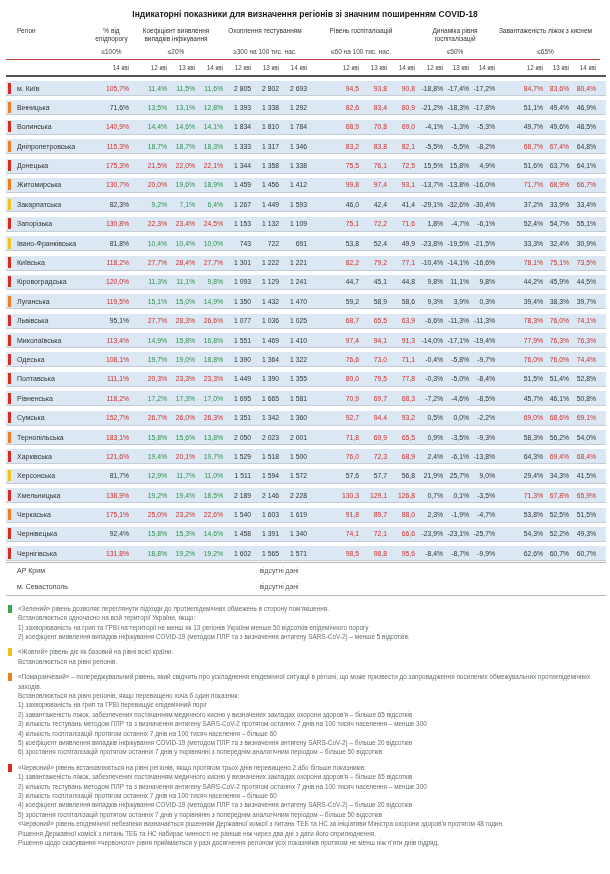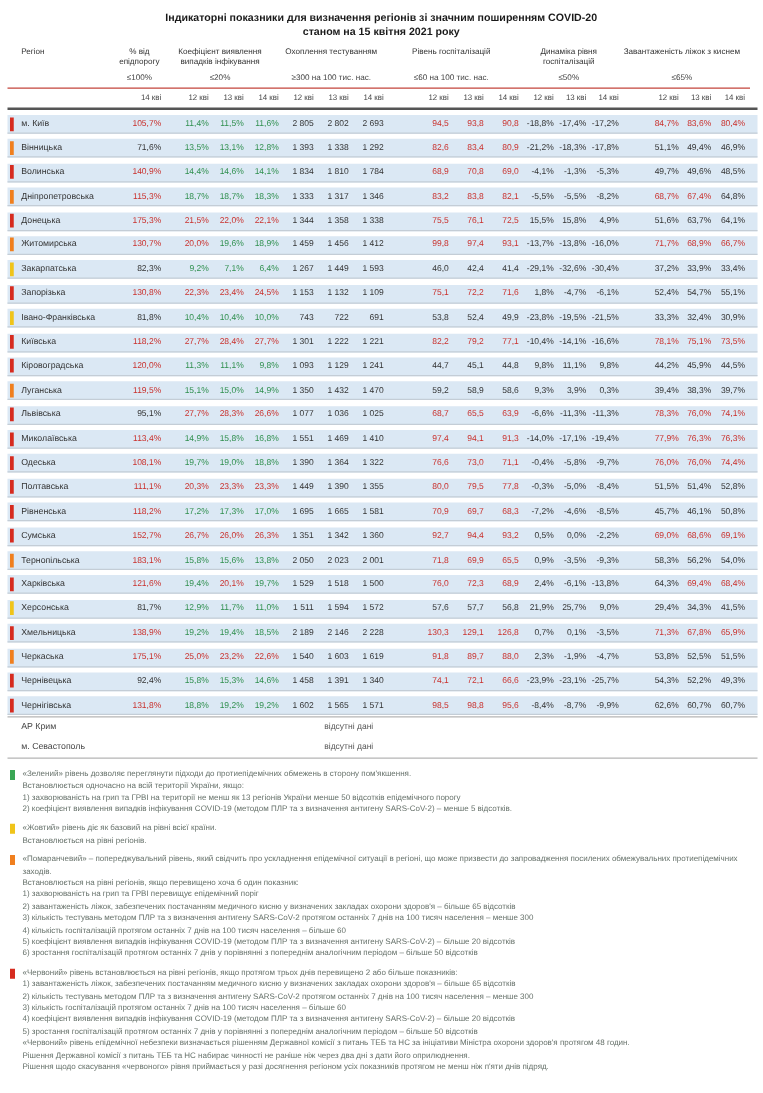--- a/index.html
+++ b/index.html
@@ -30,22 +30,21 @@
   .legend{margin-top:8px;padding-left:8px;padding-right:10px;font-size:6.4px;line-height:9.4px;color:#66716a;}
   .lblock{position:relative;padding-left:10px;margin-bottom:6px;}
   .sq{position:absolute;left:0;top:1px;width:4px;height:8px;}
   .lline{min-height:9.4px;}
 </style>
 </head>
 <body>
 
 <div class="sheet">
   <div class="title">
-    <div>Індикаторні показники для визначення регіонів зі значним поширенням COVID-20</div>
-    <div>станом на 15 квітня 2021 року</div>
+    <div>Індикаторні показники для визначення регіонів зі значним поширенням COVID-18</div>
   </div>
 
   <div class="tablewrap">
     <div class="hgroups">
         <div class="hg">Регіон</div>
         <div class="hg">% від епідпорогу</div>
         <div class="hg">Коефіцієнт виявлення випадків інфікування</div>
         <div class="hg">Охоплення тестуванням</div>
         <div class="hg">Рівень госпіталізацій</div>
         <div class="hg">Динаміка рівня госпіталізацій</div>

